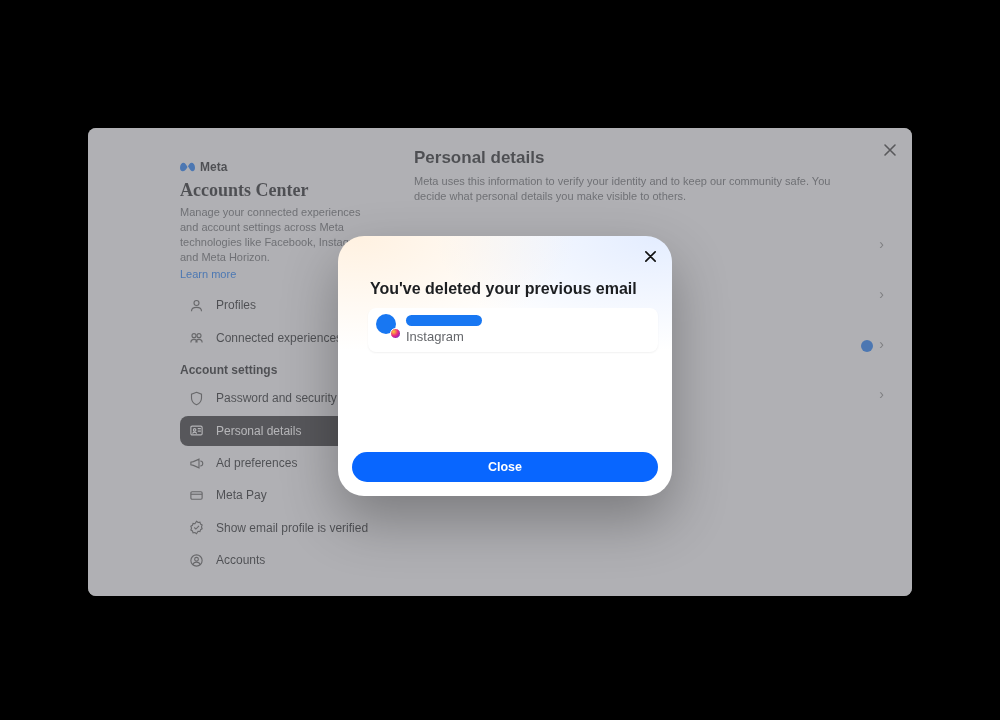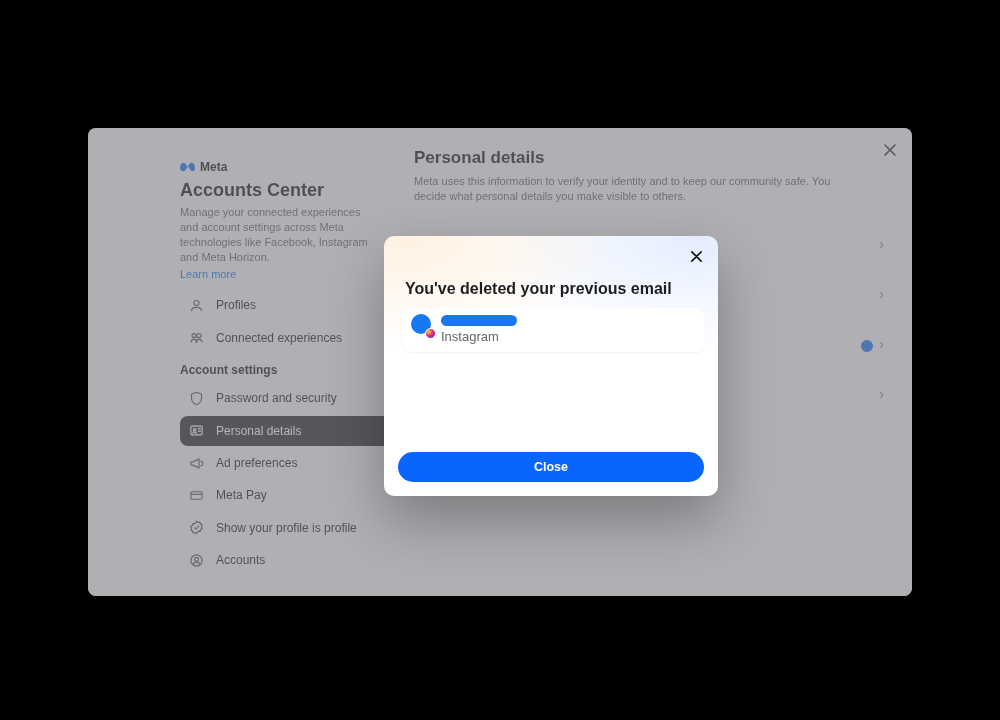--- a/index.html
+++ b/index.html
@@ -18,21 +18,21 @@
     display:flex; align-items:center; justify-content:center;
     color:#333; font-size:18px; cursor:pointer;
     border-radius:50%;
   }
   .sidebar {
     position:absolute; left:0; top:0; bottom:0; width:310px;
     padding: 32px 0 0 0;
   }
   .brand { display:flex; align-items:center; gap:4px; padding-left:92px; margin-bottom:6px;}
   .brand-name { font-size:12px; font-weight:600; color:#1c1e21;}
-  .sb-title { font-size:18px; font-weight:700; color:#1c1e21; padding-left:92px; margin-bottom:4px;}
+  .sb-title { font-size:18px; font-weight:700; color:#1c1e21; padding-left:92px; margin-bottom:4px;font-family:Liberation Serif, serif;}
   .sb-desc { font-size:11px; color:#65676b; line-height:1.35; padding:0 24px 0 92px; }
   .sb-link { font-size:11px; color:#1877f2; padding-left:92px; display:inline-block; margin-top:2px; margin-bottom:10px; cursor:pointer;}
   .sb-item {
     display:flex; align-items:center; gap:12px;
     padding: 8px 16px 8px 100px;
     font-size:12px; color:#1c1e21; cursor:pointer;
     position:relative;
     margin: 0 0 2px 0;
   }
   .sb-item .ico {
@@ -64,26 +64,25 @@
 
   
   .overlay {
     position:absolute; inset:0; background:rgba(120,120,125,0.55);
   }
   .modal {
     position:absolute;
     left: 338px; top: 236px;
     width: 334px; height: 260px;
     background: #fff;
-    border-radius: 10px;
+    border-radius: 26px;
     box-shadow: 0 24px 56px rgba(0,0,0,.3);
-    padding: 14px 14px 14px 19px;
+    padding: 14px 14px 14px 30px;
     background-image: radial-gradient(ellipse 120% 80% at 5% 0%, rgba(255,230,200,.55), transparent 55%),
                       radial-gradient(ellipse 120% 80% at 95% 0%, rgba(210,225,255,.6), transparent 55%);
-    margin-left: 46px;
   }
   .modal-close{
     position:absolute; right:10px; top:8px; width:24px; height:24px;
     display:flex; align-items:center; justify-content:center;
     font-size:16px; color:#222; cursor:pointer;
   }
   .modal-title{
     margin-top:30px; font-size:16px; font-weight:700; color:#1c1e21;
     padding:0 2px;
   }
@@ -201,21 +200,21 @@
       <span class="lbl">Meta Pay</span>
     </div>
 
     <div class="sb-item">
       <span class="ico">
         <svg width="15" height="15" viewBox="0 0 24 24" fill="none" stroke="#555" stroke-width="1.8">
             <path d="M12 2l2.5 2 3-.5 1 3 2.5 1.5-1 3 1 3-2.5 1.5-1 3-3-.5L12 22l-2.5-2-3 .5-1-3L3 16l1-3-1-3 2.5-1.5 1-3 3 .5L12 2z"></path>
             <path d="M8.5 12l2.5 2.5L16 9.5"></path>
           </svg>
       </span>
-      <span class="lbl">Show your profile is profile</span>
+      <span class="lbl">Show email profile is verified</span>
     </div>
 
     <div class="sb-item">
       <span class="ico">
         <svg width="15" height="15" viewBox="0 0 24 24" fill="none" stroke="#555" stroke-width="1.8">
             <circle cx="12" cy="12" r="9"></circle>
             <circle cx="12" cy="10" r="3"></circle>
             <path d="M6 19c1-3 3.5-4.5 6-4.5S17 16 18 19"></path>
           </svg>
       </span>

